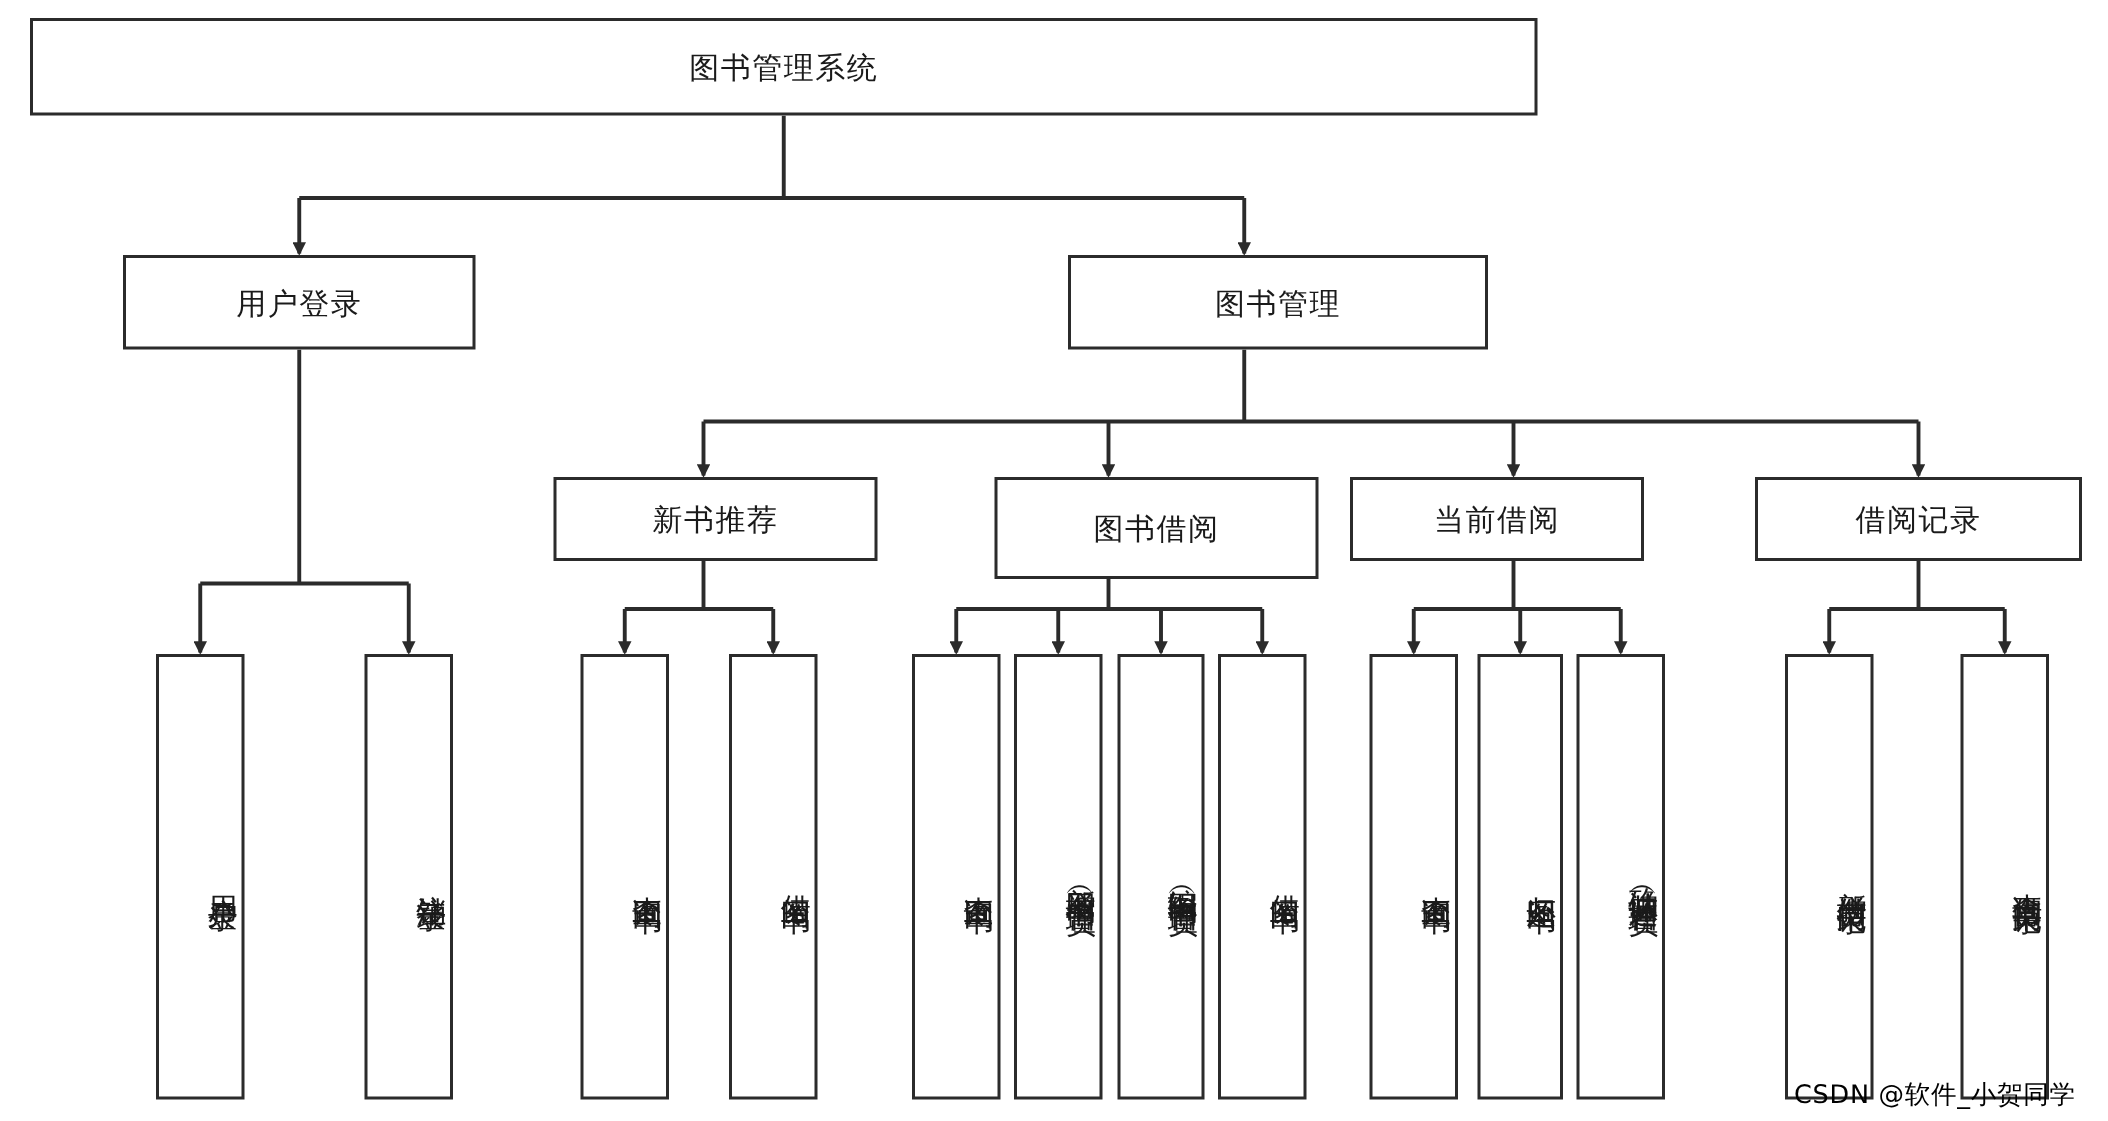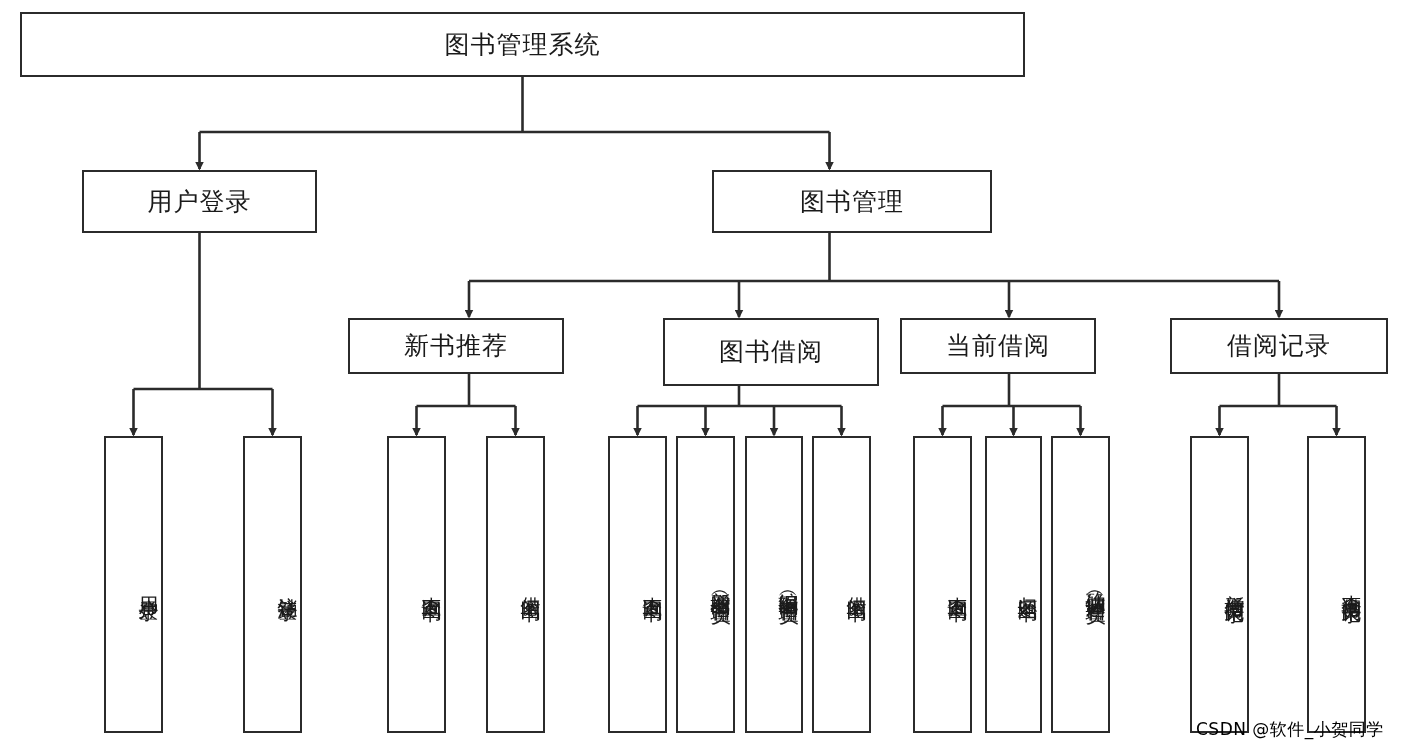--- a/index.html
+++ b/index.html
@@ -30,21 +30,21 @@
     box-sizing: border-box;
     background: #ffffff;
     border: 2px solid #2b2b2b;
     display: flex;
     align-items: center;
     justify-content: center;
     text-align: center;
     color: #1a1a1a;
   }
   .node.horizontal {
-    font-size: 25px;
+    font-size: 20px;
     letter-spacing: 1px;
     line-height: 1.2;
   }
   .node.vertical {
     font-size: 20px;
     writing-mode: vertical-rl;
     text-orientation: upright;
     letter-spacing: 2px;
     line-height: 1.25;
     padding: 6px 0;
@@ -116,21 +116,21 @@
   <div id="nodes-group">
       <div class="node horizontal" style="left: 20px; top: 12px; width: 1005px; height: 65px; border-color: rgb(43, 43, 43);">
         <span class="node-label">图书管理系统</span>
       </div>
       <div class="node horizontal" style="left: 82px; top: 170px; width: 235px; height: 63px; border-color: rgb(43, 43, 43);">
         <span class="node-label">用户登录</span>
       </div>
       <div class="node horizontal" style="left: 712px; top: 170px; width: 280px; height: 63px; border-color: rgb(43, 43, 43);">
         <span class="node-label">图书管理</span>
       </div>
-      <div class="node horizontal" style="left: 348px; top: 318px; width: 216px; height: 56px; border-color: rgb(43, 43, 43);">
+      <div class="node horizontal" style="left: 369px; top: 318px; width: 216px; height: 56px; border-color: rgb(43, 43, 43);">
         <span class="node-label">新书推荐</span>
       </div>
       <div class="node horizontal" style="left: 663px; top: 318px; width: 216px; height: 68px; border-color: rgb(43, 43, 43);">
         <span class="node-label">图书借阅</span>
       </div>
       <div class="node horizontal" style="left: 900px; top: 318px; width: 196px; height: 56px; border-color: rgb(43, 43, 43);">
         <span class="node-label">当前借阅</span>
       </div>
       <div class="node horizontal" style="left: 1170px; top: 318px; width: 218px; height: 56px; border-color: rgb(43, 43, 43);">
         <span class="node-label">借阅记录</span>

